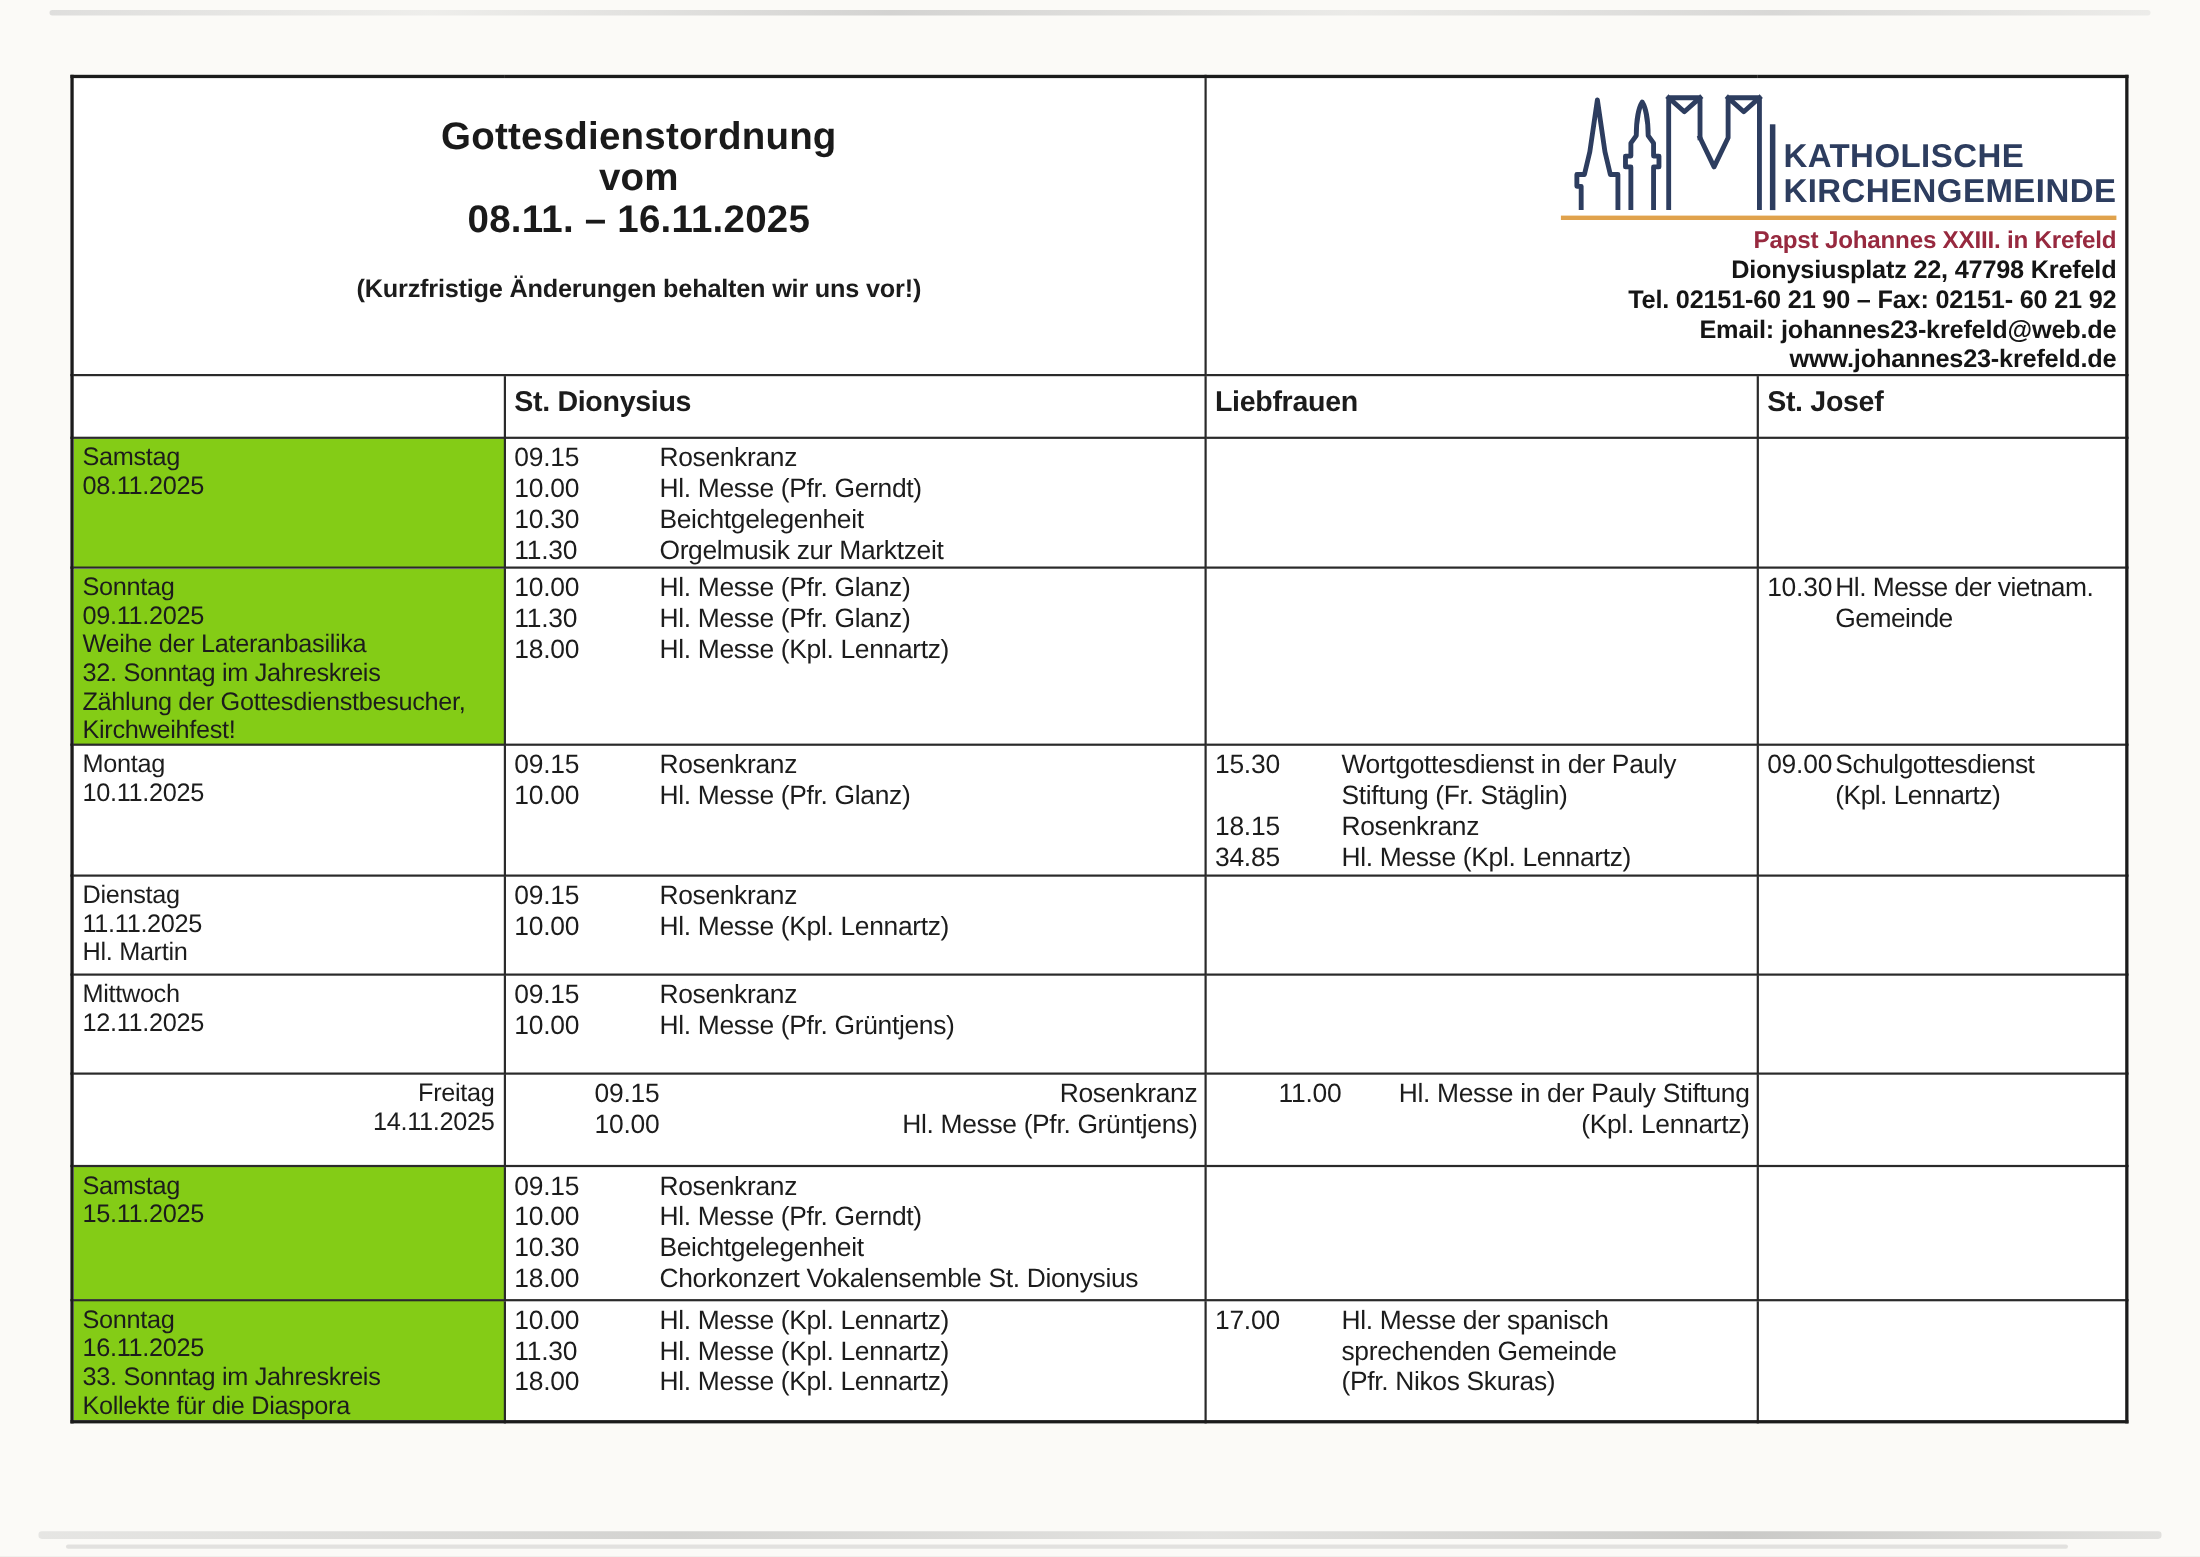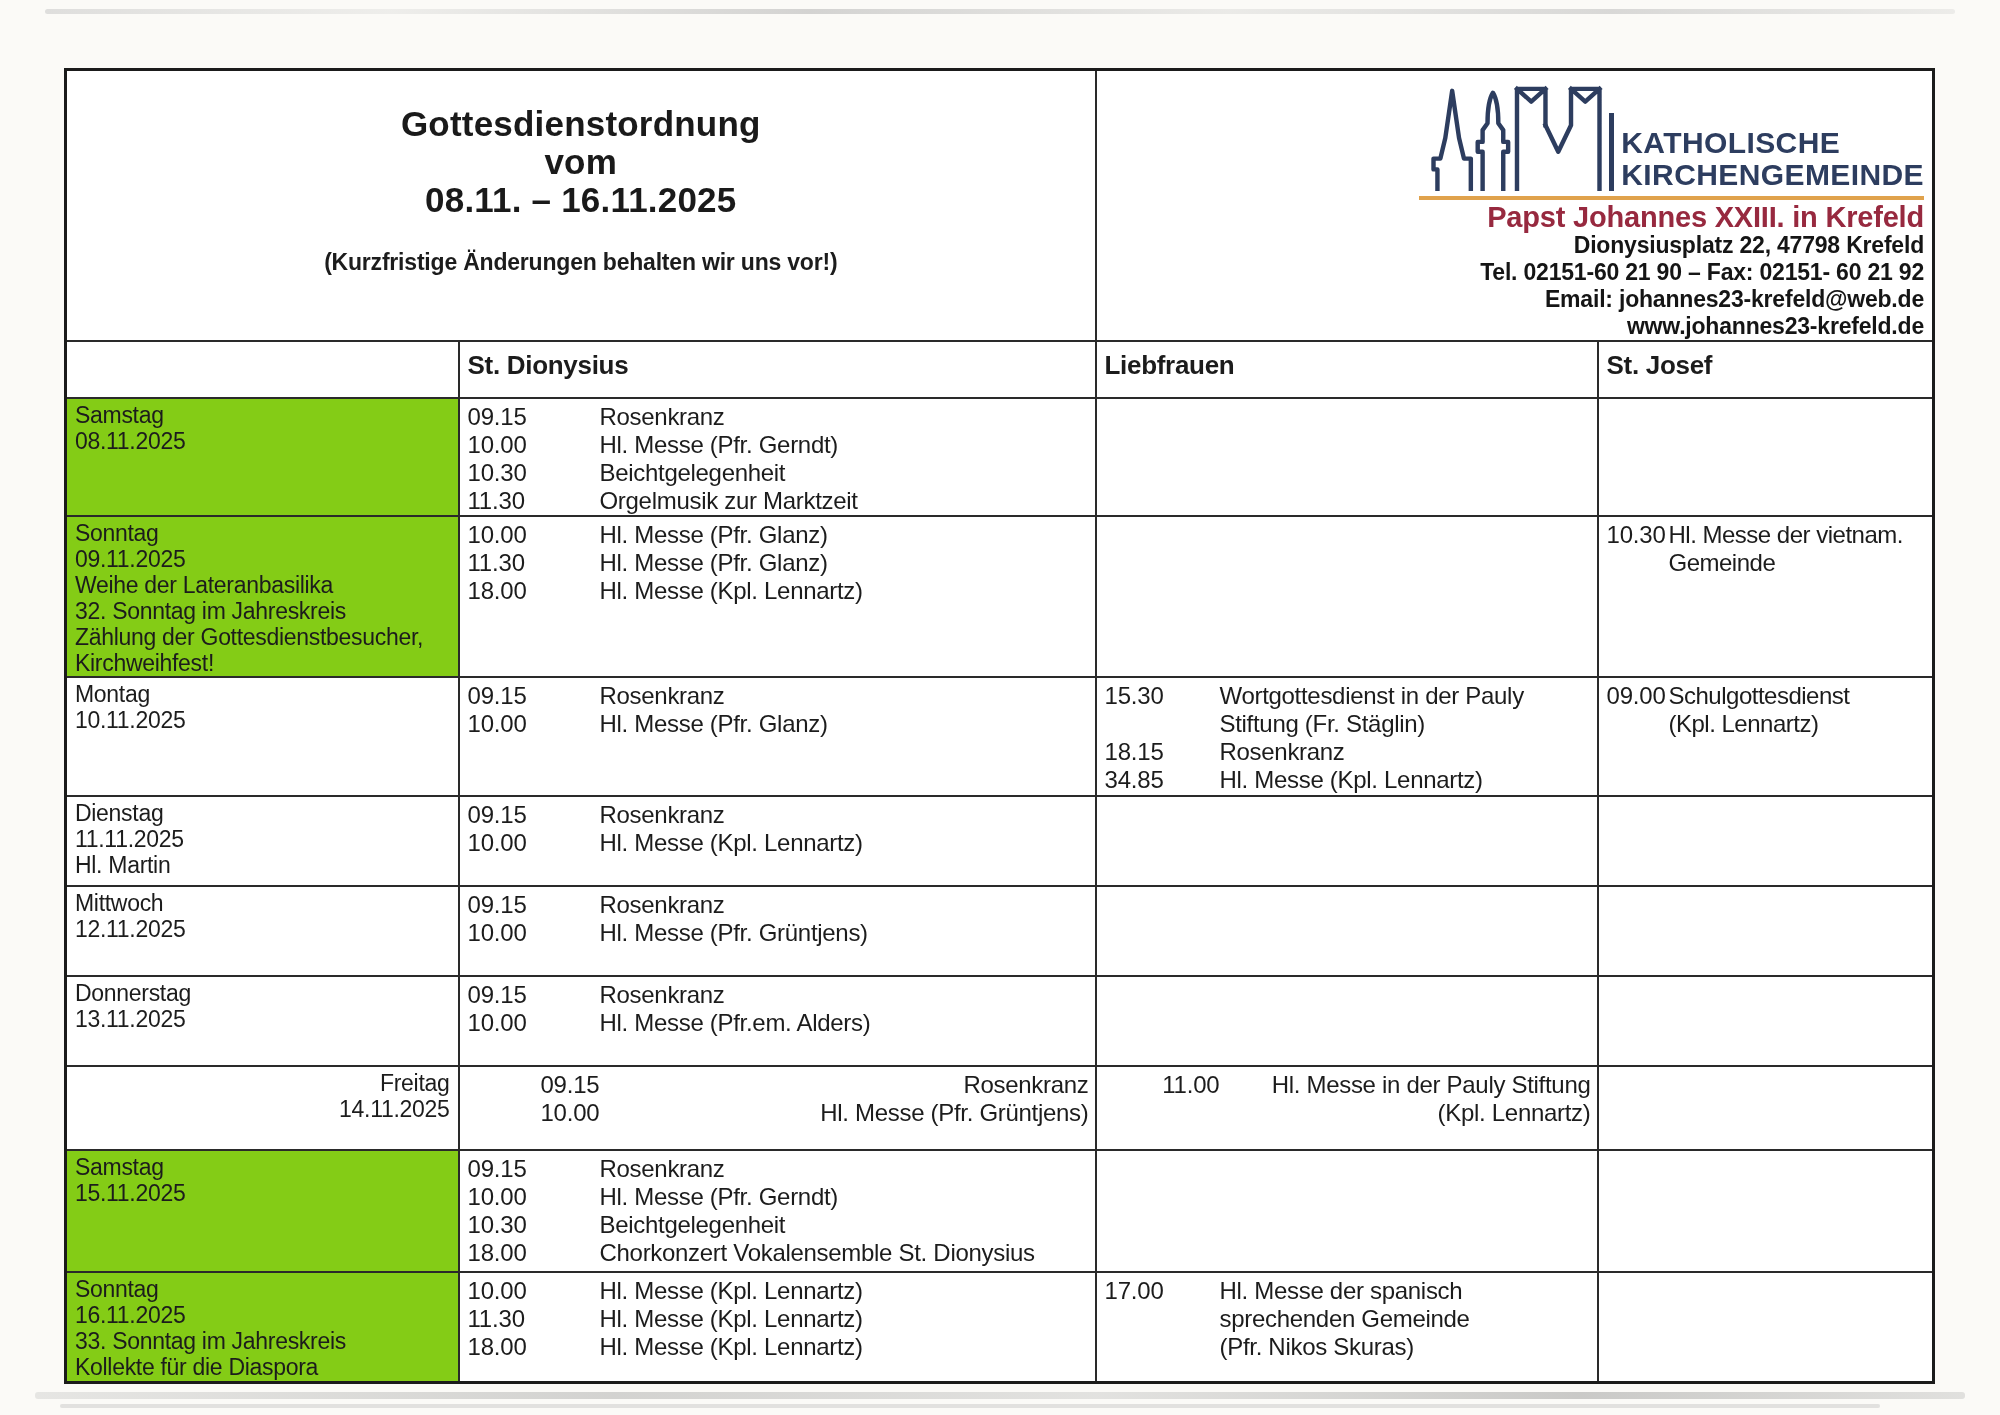--- a/index.html
+++ b/index.html
@@ -38,21 +38,21 @@
   .doc-title { font-size:35px; font-weight:bold; line-height:38px; letter-spacing:.2px; color:#1a1a1a; }
   .doc-notice { margin-top:30px; font-size:23px; font-weight:bold; letter-spacing:-.2px; }
 
   .logo-cell { height:266px; }
   .logo-wrap { display:flex; flex-direction:column; align-items:flex-end; padding:10px 8px 0 0; }
   .logo-top { display:flex; align-items:flex-end; }
   .skyline { width:175px; height:110px; margin-right:5px; }
   .logo-bar { width:5px; height:78px; background:#2d3d5f; margin-right:7px; }
   .org-name { text-align:left; color:#2d3d5f; font-weight:bold; font-size:30px; line-height:32px; letter-spacing:.4px; }
   .logo-underline { width:505px; height:4px; background:#e0a24c; margin-top:5px; }
-  .org-parish { color:#97293f; font-size:29px; font-weight:bold; line-height:29px; margin-top:3px; letter-spacing:-.2px; }
+  .org-parish { color:#97293f; font-size:22px; font-weight:bold; line-height:29px; margin-top:3px; letter-spacing:-.2px; }
   .org-line { font-size:23px; font-weight:bold; line-height:27px; color:#151515; letter-spacing:-.2px; }
 
   
   tr.colhead-row { height:57px; }
   th.colhead { text-align:left; font-size:26px; font-weight:bold; padding:8px 8px 0 8px; letter-spacing:-.3px; background:#fff; }
 
   
   td.day { padding:3px 8px 0 8px; background:#ffffff; }
   td.day.hl { background:#84cc16; }
   .dayline { font-size:23px; line-height:26px; letter-spacing:-.3px; }
@@ -247,38 +247,20 @@
               <span class="desc">Rosenkranz</span>
             </div>
             <div class="entry">
               <span class="time">10.00</span>
               <span class="desc">Hl. Messe (Pfr. Grüntjens)</span>
             </div>
           </td>
           <td class="svc col-liebfrauen"></td>
           <td class="svc col-josef"></td>
         </tr>
-        <tr style="height: 90px;">
-          <td class="day">
-            <div class="dayline">Donnerstag</div>
-            <div class="dayline">13.11.2025</div>
-          </td>
-          <td class="svc col-dionysius">
-            <div class="entry">
-              <span class="time">09.15</span>
-              <span class="desc">Rosenkranz</span>
-            </div>
-            <div class="entry">
-              <span class="time">10.00</span>
-              <span class="desc">Hl. Messe (Pfr.em. Alders)</span>
-            </div>
-          </td>
-          <td class="svc col-liebfrauen"></td>
-          <td class="svc col-josef"></td>
-        </tr>
         <tr style="height: 84px; text-align: right;">
           <td class="day">
             <div class="dayline">Freitag</div>
             <div class="dayline">14.11.2025</div>
           </td>
           <td class="svc col-dionysius">
             <div class="entry">
               <span class="time">09.15</span>
               <span class="desc">Rosenkranz</span>
             </div>

